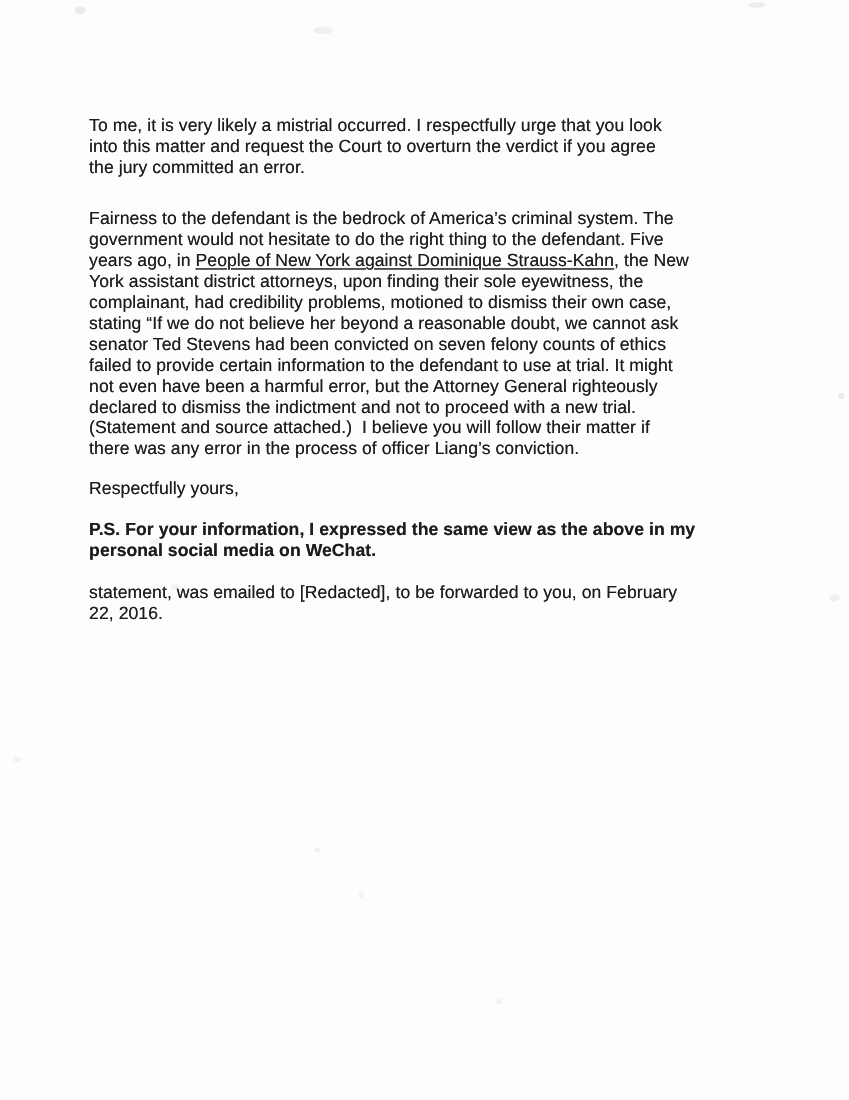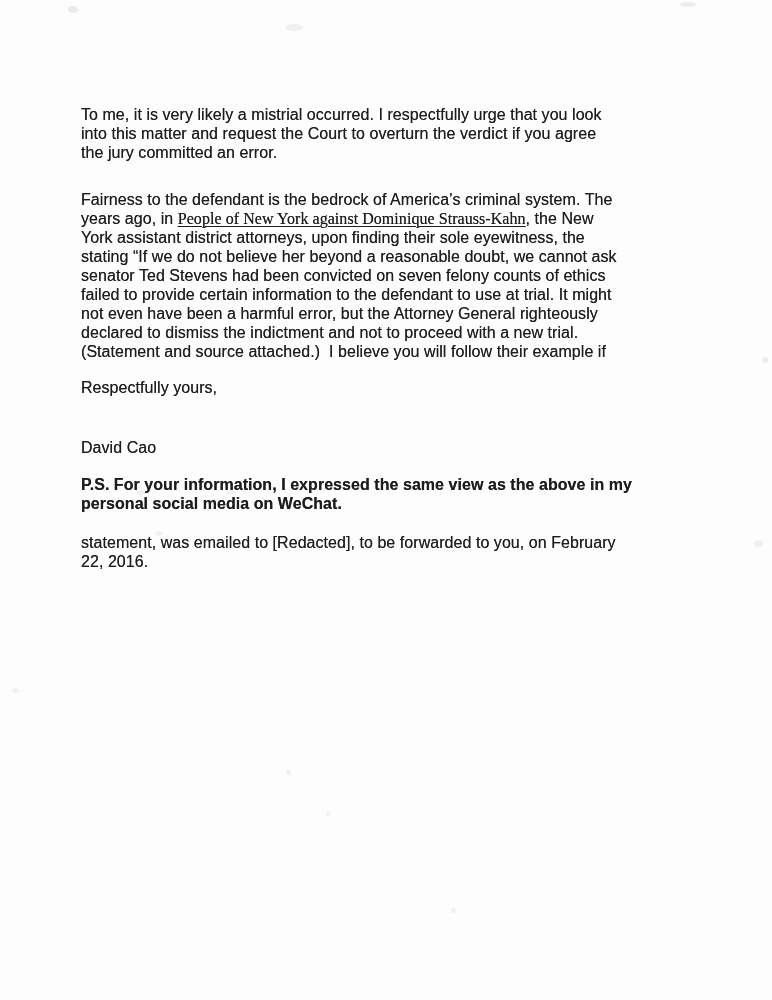--- a/index.html
+++ b/index.html
@@ -33,21 +33,20 @@
   .para-postscript        { margin-top: 18px; font-weight: bold; }
   .para-delivery_note     { margin-top: 20px; }
   .line {
     white-space: pre;
     letter-spacing: 0.05px;
   }
   .case-citation {
     text-decoration: underline;
     text-underline-offset: 2px;
     text-decoration-thickness: 1px;
-    font-family: Liberation Serif, serif;
   }
   .artifact {
     position: absolute;
     background: #9a9a9a;
     border-radius: 50%;
     filter: blur(0.7px);
     pointer-events: none;
   }
 </style>
 </head>
@@ -55,34 +54,34 @@
 
 <div class="page">
   <div class="letter" id="letter-body">
       <div class="para para-mistrial_claim">
         <div class="line">To me, it is very likely a mistrial occurred. I respectfully urge that you look</div>
         <div class="line">into this matter and request the Court to overturn the verdict if you agree</div>
         <div class="line">the jury committed an error.</div>
       </div>
       <div class="para para-fairness_argument">
         <div class="line">Fairness to the defendant is the bedrock of America’s criminal system. The</div>
+        <div class="line">government would not hesitate to do the right thing to the defendant. Five</div>
         <div class="line">years ago, in <span class="case-citation">People of New York against Dominique Strauss-Kahn</span>, the New</div>
         <div class="line">York assistant district attorneys, upon finding their sole eyewitness, the</div>
+        <div class="line">complainant, had credibility problems, motioned to dismiss their own case,</div>
         <div class="line">stating “If we do not believe her beyond a reasonable doubt, we cannot ask</div>
         <div class="line">senator Ted Stevens had been convicted on seven felony counts of ethics</div>
         <div class="line">failed to provide certain information to the defendant to use at trial. It might</div>
         <div class="line">not even have been a harmful error, but the Attorney General righteously</div>
         <div class="line">declared to dismiss the indictment and not to proceed with a new trial.</div>
-        <div class="line">(Statement and source attached.)  I believe you will follow their example if</div>
+        <div class="line">(Statement and source attached.)  I believe you will follow their matter if</div>
+        <div class="line">there was any error in the process of officer Liang’s conviction.</div>
       </div>
       <div class="para para-closing">
         <div class="line">Respectfully yours,</div>
-      </div>
-      <div class="para para-signature">
-        <div class="line">David Cao</div>
       </div>
       <div class="para para-postscript">
         <div class="line">P.S. For your information, I expressed the same view as the above in my</div>
         <div class="line">personal social media on WeChat.</div>
       </div>
       <div class="para para-delivery_note">
         <div class="line">statement, was emailed to [Redacted], to be forwarded to you, on February</div>
         <div class="line">22, 2016.</div>
       </div>
     </div>

